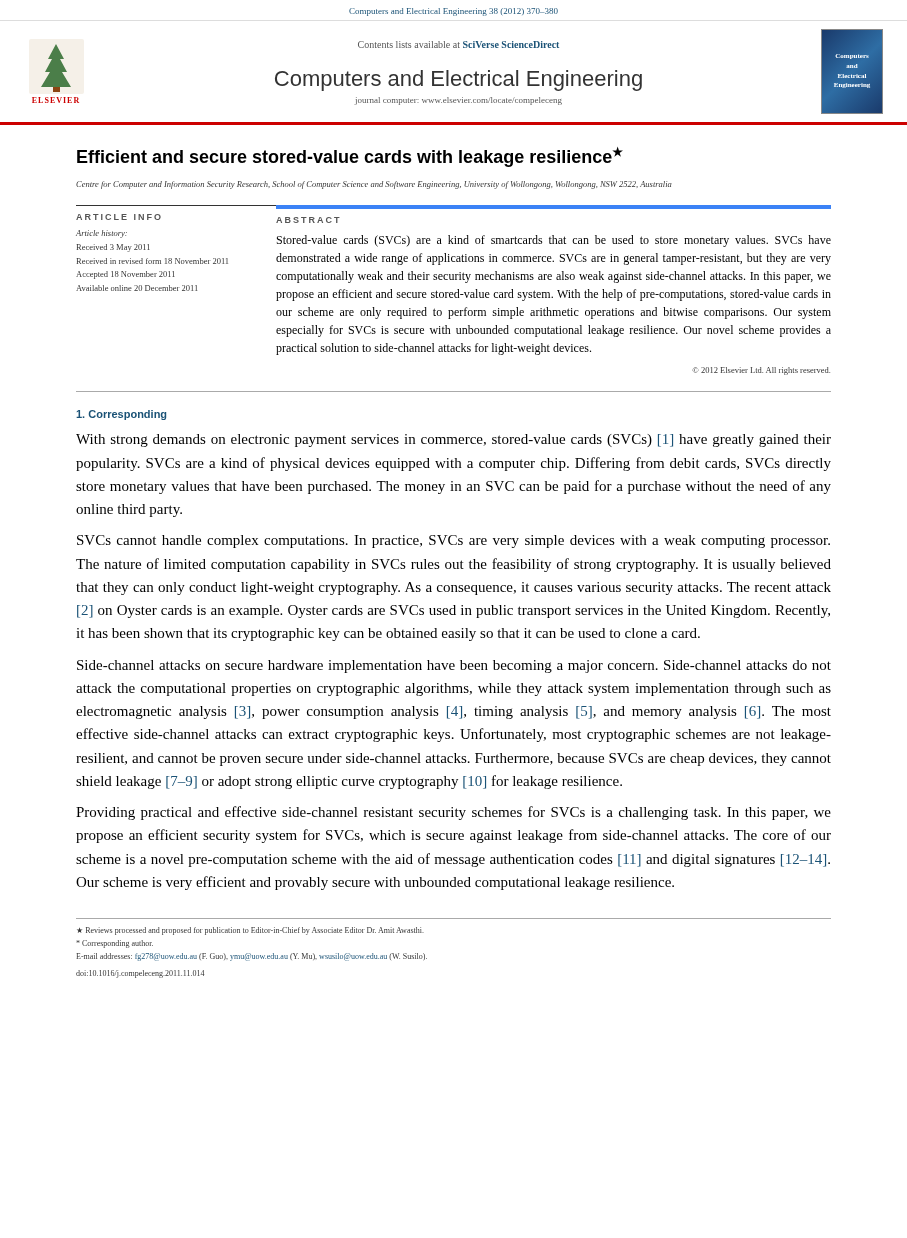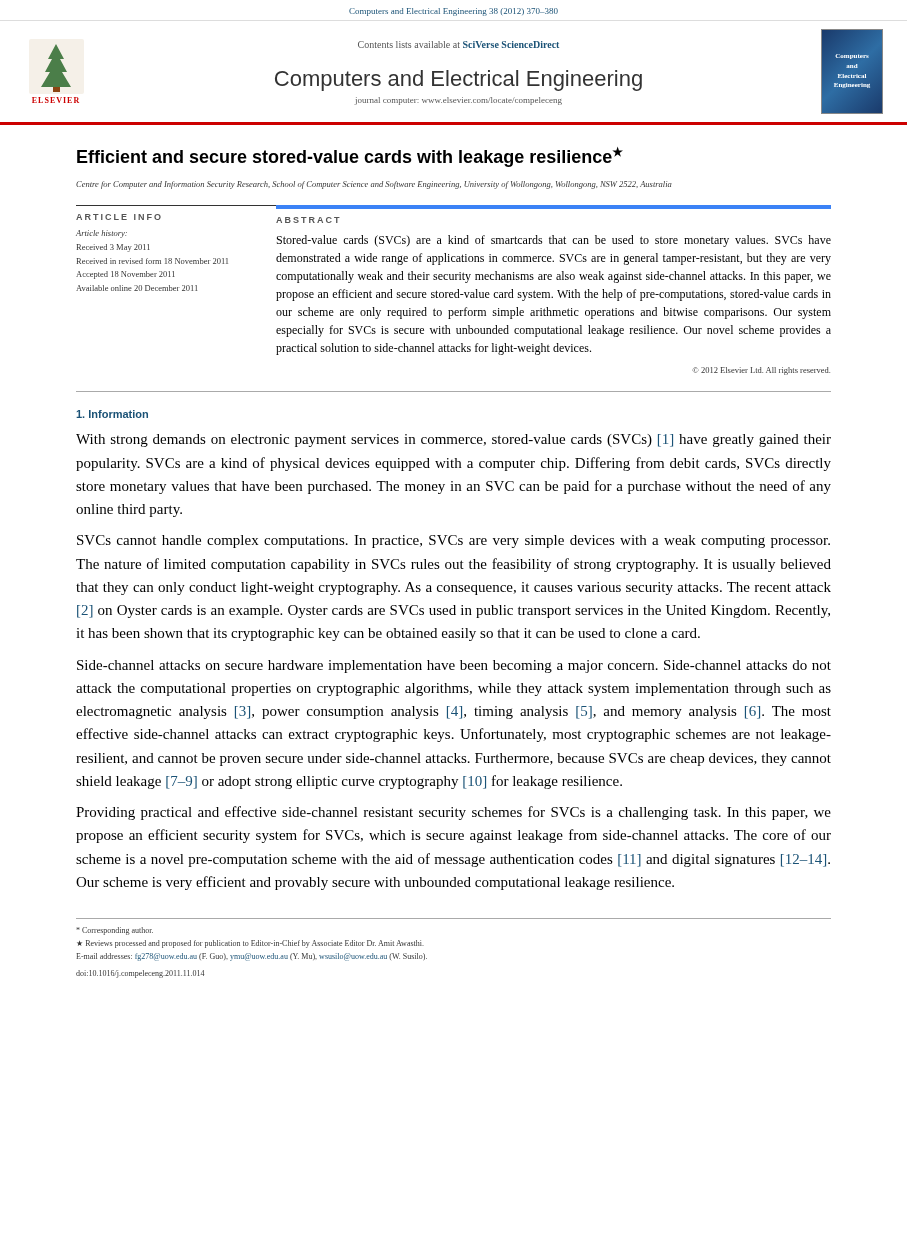--- a/index.html
+++ b/index.html
@@ -280,44 +280,44 @@
       <div class="copyright-line">© 2012 Elsevier Ltd. All rights reserved.</div>
     </div>
 
   </div>
 
   <hr class="section-divider">
 
   <div>
     <div class="section-title">
       <span>1.</span>
-      <span>Information</span>
+      <span>Corresponding</span>
     </div>
 
     <div class="body-text">
       With strong demands on electronic payment services in commerce, stored-value cards (SVCs) <span class="ref">[1]</span> have greatly gained their popularity. SVCs are a kind of physical devices equipped with a computer chip. Differing from debit cards, SVCs directly store monetary values that have been purchased. The money in an SVC can be paid for a purchase without the need of any online third party.
     </div>
 
     <div class="body-text">
       SVCs cannot handle complex computations. In practice, SVCs are very simple devices with a weak computing processor. The nature of limited computation capability in SVCs rules out the feasibility of strong cryptography. It is usually believed that they can only conduct light-weight cryptography. As a consequence, it causes various security attacks. The recent attack <span class="ref">[2]</span> on Oyster cards is an example. Oyster cards are SVCs used in public transport services in the United Kingdom. Recently, it has been shown that its cryptographic key can be obtained easily so that it can be used to clone a card.
     </div>
 
     <div class="body-text">
       Side-channel attacks on secure hardware implementation have been becoming a major concern. Side-channel attacks do not attack the computational properties on cryptographic algorithms, while they attack system implementation through such as electromagnetic analysis <span class="ref">[3]</span>, power consumption analysis <span class="ref">[4]</span>, timing analysis <span class="ref">[5]</span>, and memory analysis <span class="ref">[6]</span>. The most effective side-channel attacks can extract cryptographic keys. Unfortunately, most cryptographic schemes are not leakage-resilient, and cannot be proven secure under side-channel attacks. Furthermore, because SVCs are cheap devices, they cannot shield leakage <span class="ref">[7–9]</span> or adopt strong elliptic curve cryptography <span class="ref">[10]</span> for leakage resilience.
     </div>
 
     <div class="body-text">
       Providing practical and effective side-channel resistant security schemes for SVCs is a challenging task. In this paper, we propose an efficient security system for SVCs, which is secure against leakage from side-channel attacks. The core of our scheme is a novel pre-computation scheme with the aid of message authentication codes <span class="ref">[11]</span> and digital signatures <span class="ref">[12–14]</span>. Our scheme is very efficient and provably secure with unbounded computational leakage resilience.
     </div>
   </div>
 
   <div class="footnote-area">
+    <div class="footnote-line">
+      <span>★ </span><span>Reviews processed and proposed for publication to Editor-in-Chief by Associate Editor Dr. Amit Awasthi.</span>
+    </div>
     <div class="footnote-line">* Corresponding author.</div>
     <div class="footnote-line">
-      <span>★ </span><span>Reviews processed and proposed for publication to Editor-in-Chief by Associate Editor Dr. Amit Awasthi.</span>
-    </div>
-    <div class="footnote-line">
       <span>E-mail addresses: </span><span class="footnote-link">fg278@uow.edu.au</span><span> (F. Guo), </span><span class="footnote-link">ymu@uow.edu.au</span><span> (Y. Mu), </span><span class="footnote-link">wsusilo@uow.edu.au</span><span> (W. Susilo).</span>
     </div>
     <div class="issn-line">doi:10.1016/j.compeleceng.2011.11.014</div>
   </div>
 
 </div>
 
 </body></html>

